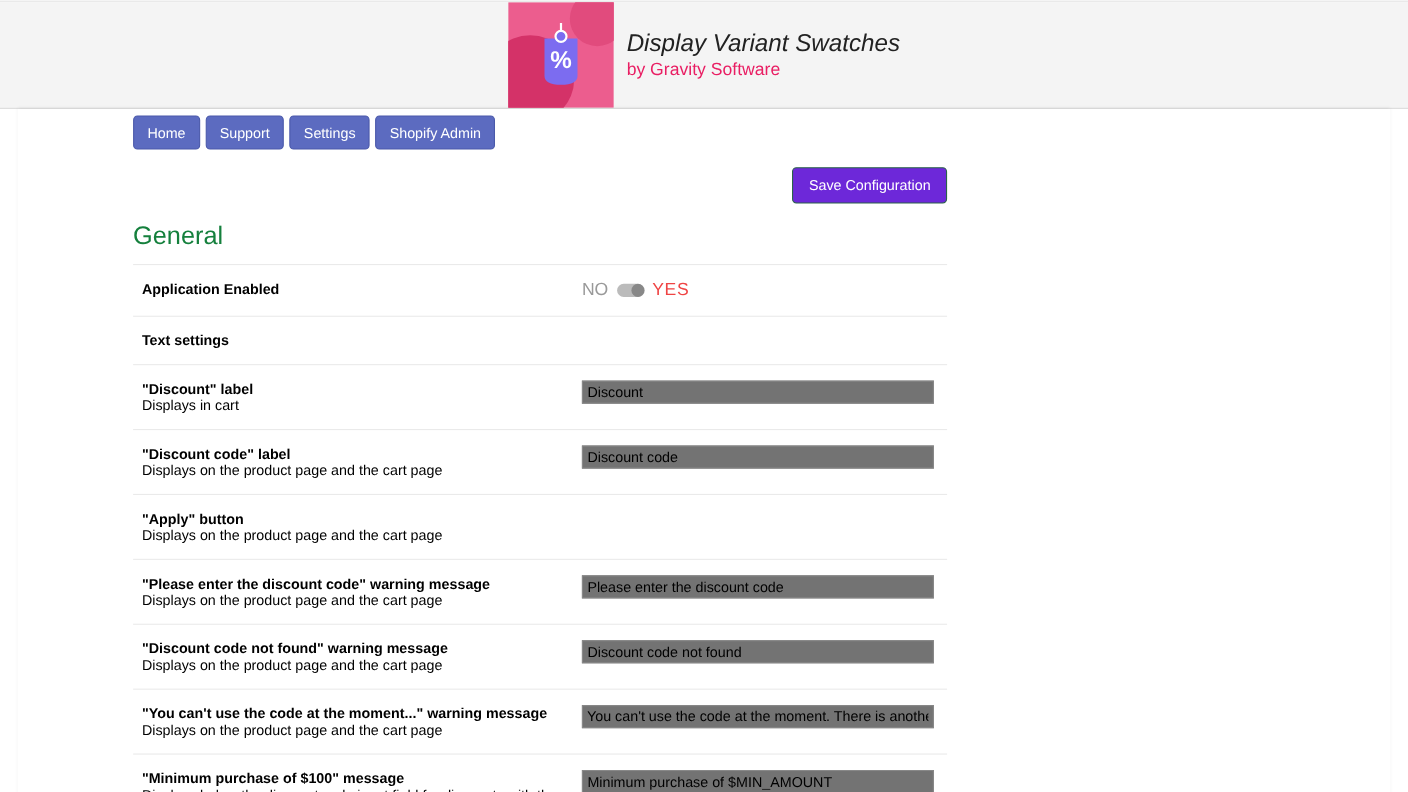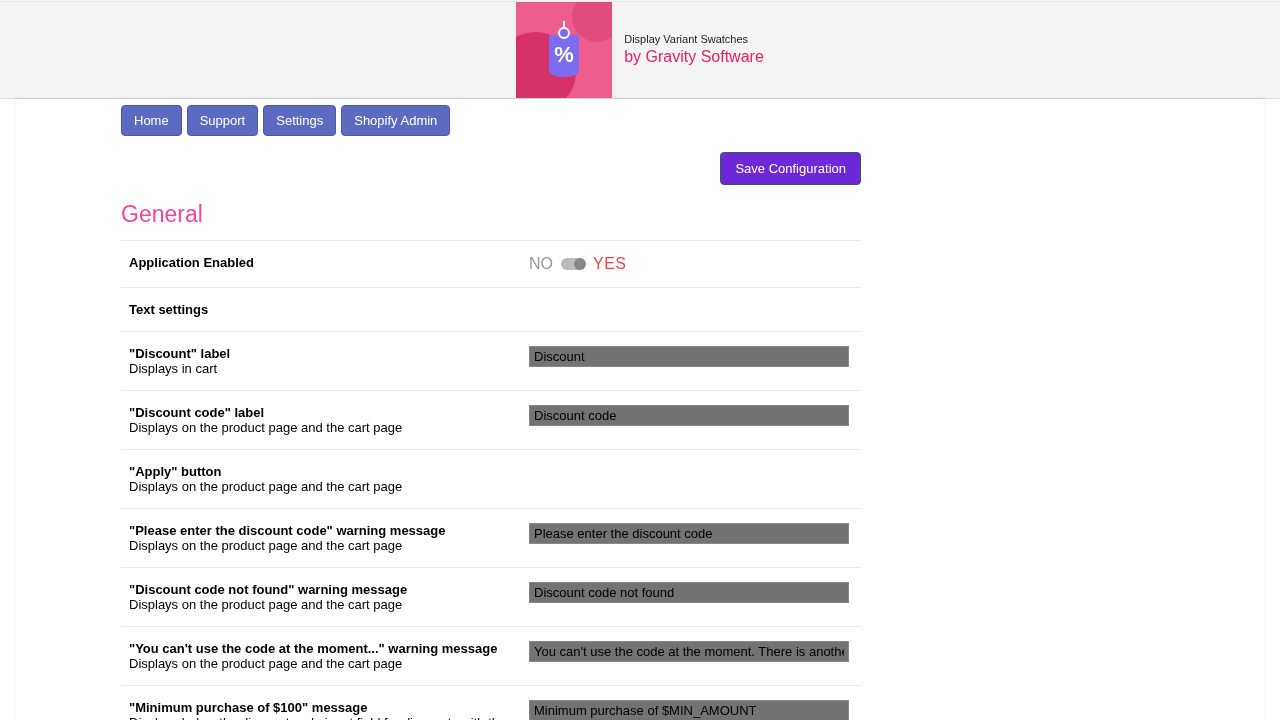--- a/index.html
+++ b/index.html
@@ -47,21 +47,21 @@
   }
   .logo-tag {
     position: absolute;
     left: 50%;
     top: 50%;
     transform: translate(-50%, -50%);
     width: 42px;
     height: 58px;
   }
   .title-block { line-height: 1.3; }
-  .title-main { font-size: 11px; color: #222; }
+  .title-main { font-size: 22px; color: #222; font-style: italic; }
   .title-sub { font-size: 16px; color: #e91e63; }
   .page-wrap {
     background: #fff;
     margin: 0 16px;
     box-shadow: 0 -1px 3px rgba(0,0,0,0.08);
     min-height: 620px;
   }
   .container {
     max-width: 740px;
     margin-left: 105px;
@@ -91,21 +91,21 @@
     color: #fff;
     font-size: 13px;
     padding: 8px 14px;
     border-radius: 4px;
     border: 1px solid #2a6249;
     cursor: pointer;
   }
   h1.section-title {
     font-size: 23px;
     font-weight: 400;
-    color: #ec4899;
+    color: #15803d;
     padding-bottom: 12px;
   }
   .row {
     border-top: 1px solid #eaeaea;
     display: flex;
     padding: 14px 0;
     align-items: flex-start;
   }
   .row:first-of-type { border-top: 1px solid #eaeaea; }
   .row-left {

